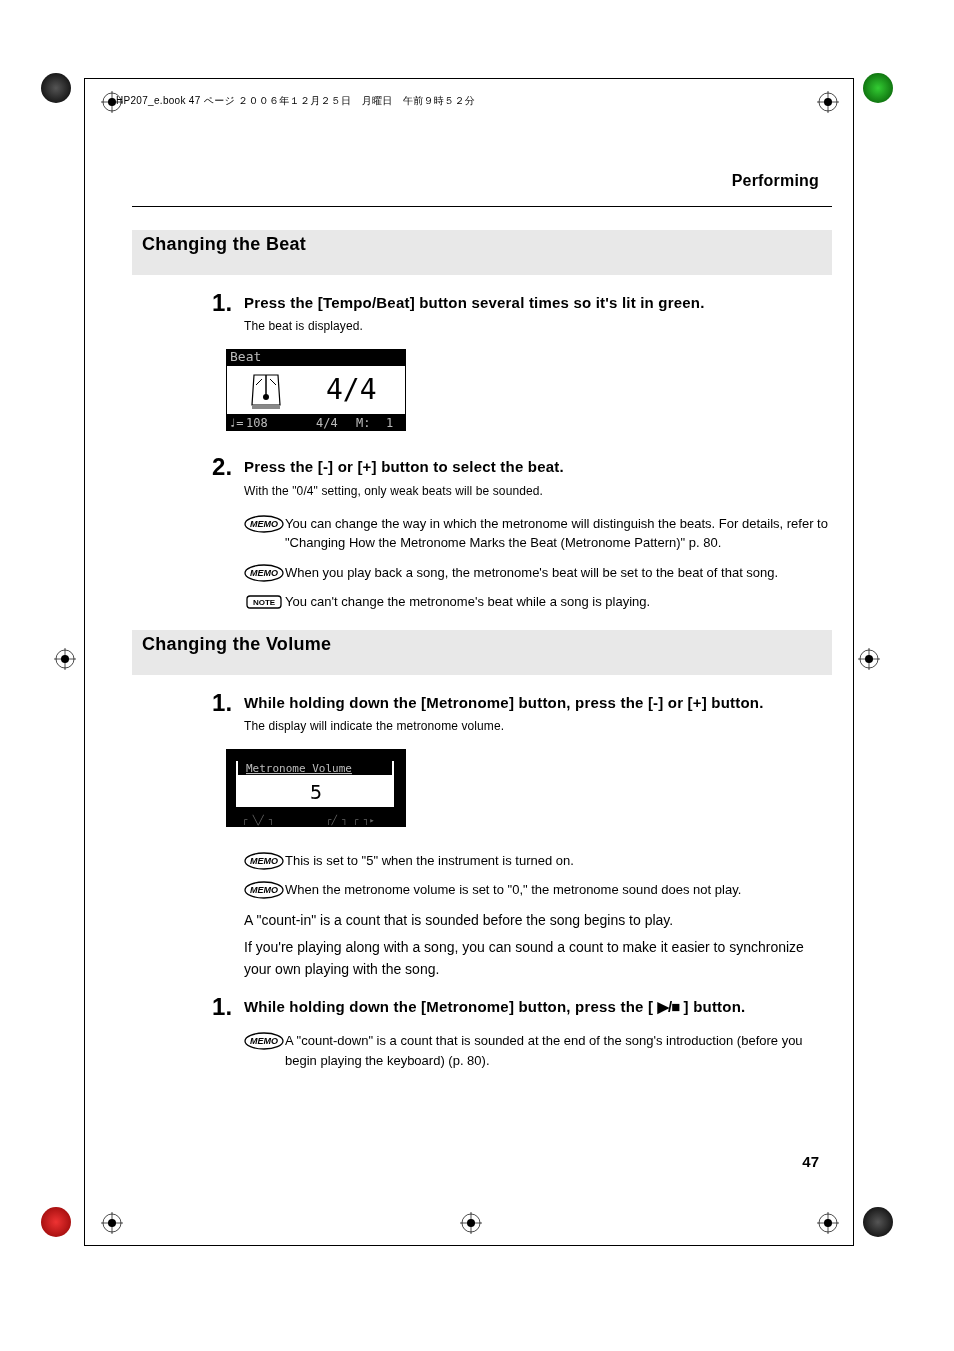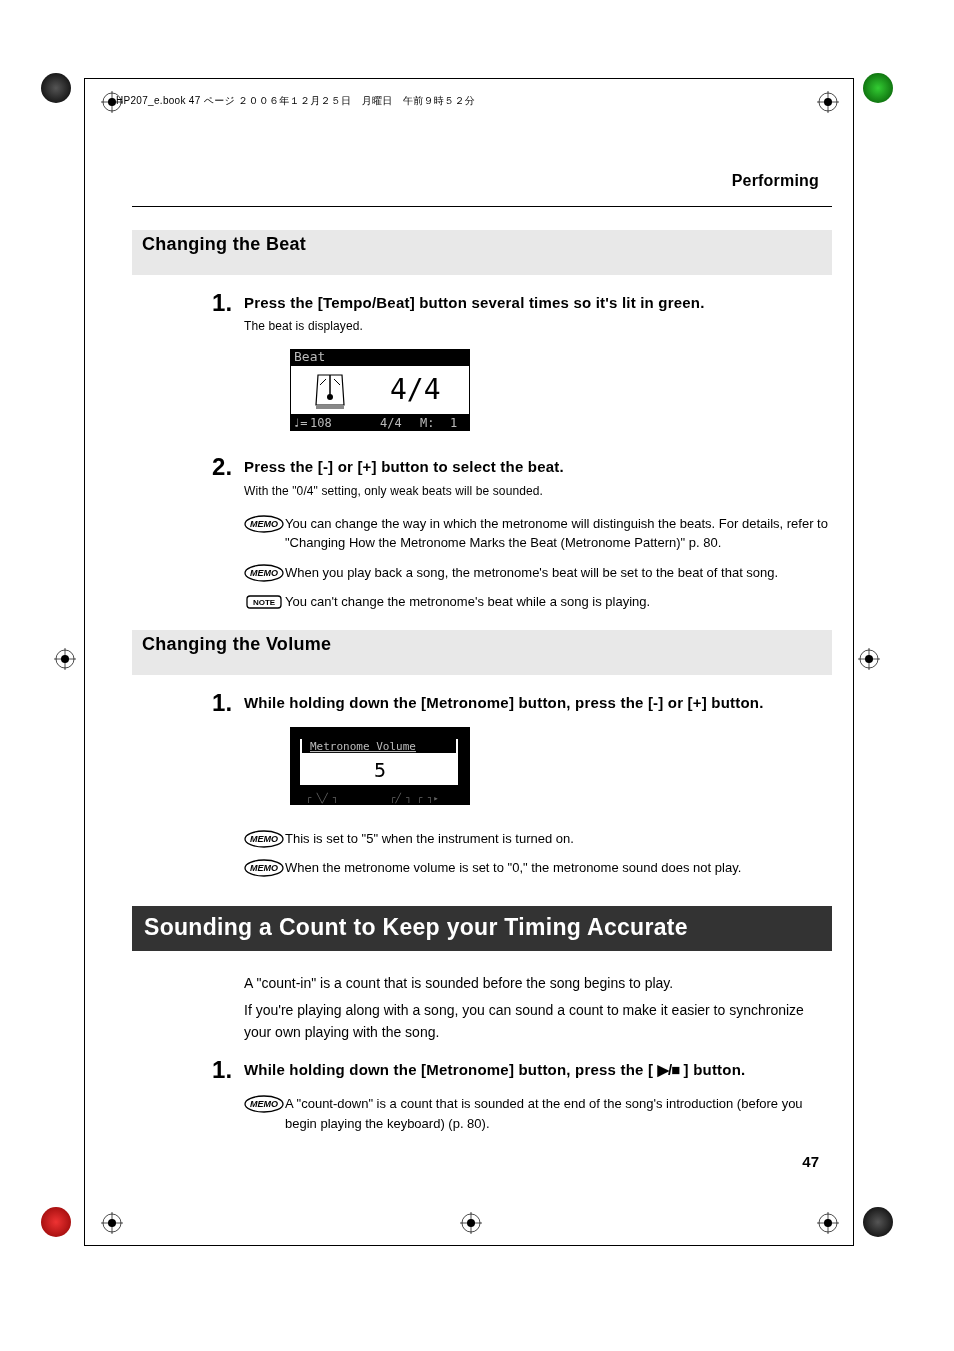--- a/index.html
+++ b/index.html
@@ -101,21 +101,21 @@
       margin-top: 4px;
     }
     .intro {
       margin-left: 112px;
       font-size: 14px;
       font-weight: 300;
       line-height: 1.55;
       margin-bottom: 16px;
     }
     .lcd {
-      margin-left: 112px;
+      margin-left: 48px;
       margin-top: 10px;
       margin-bottom: 18px;
       padding-left: 46px;
     }
     .note-row {
       margin-left: 112px;
       display: flex;
       align-items: flex-start;
       gap: 1px;
       font-size: 13px;
@@ -265,20 +265,21 @@
   </div>
 
   <div class="h3" style="margin-top:18px">Changing the Volume</div>
 
 
   <div class="step">
     <div class="step-head">
       <span class="step-num">1.</span>
       <span>While holding down the [Metronome] button, press the [-] or [+] button.</span>
     </div>
+    <div class="step-body">The display will indicate the metronome volume.</div>
   </div>
 
   <div class="lcd">
     <svg width="180" height="80" viewBox="0 0 180 80">
       <rect x="0" y="0" width="180" height="10" fill="#000"></rect>
       <rect x="0" y="10" width="180" height="54" fill="#000"></rect>
       <rect x="10" y="12" width="158" height="46" fill="#fff"></rect>
       <rect x="12" y="12" width="154" height="14" fill="#000"></rect>
       <text x="20" y="23" fill="#bbb" font-family="monospace" font-size="11" text-decoration="underline">Metronome Volume</text>
       <text x="90" y="50" text-anchor="middle" fill="#000" font-family="monospace" font-size="20">5</text>
@@ -296,21 +297,20 @@
     <div>This is set to "5" when the instrument is turned on.</div>
   </div>
   <div class="note-row">
     <svg class="note-icon" viewBox="0 0 40 18">
         <ellipse cx="20" cy="9" rx="19" ry="8" fill="none" stroke="#000" stroke-width="1.3"></ellipse>
         <text x="20" y="12" text-anchor="middle" font-size="9" font-weight="700" font-style="italic">MEMO</text>
       </svg>
     <div>When the metronome volume is set to "0," the metronome sound does not play.</div>
   </div>
 
-  <div class="h2">Sounding a Count to Keep your Timing Accurate</div>
 
   <div class="intro">A "count-in" is a count that is sounded before the song begins to play.</div>
   <div class="intro" style="margin-top:-10px">If you're playing along with a song, you can sound a count to make it easier to synchronize your own playing with the song.</div>
 
   <div class="step">
     <div class="step-head">
       <span class="step-num">1.</span>
       <span>
         <span>While holding down the [Metronome] button, press the [ </span><span class="play-icon">▶/■</span><span> ] button.</span>
       </span>

